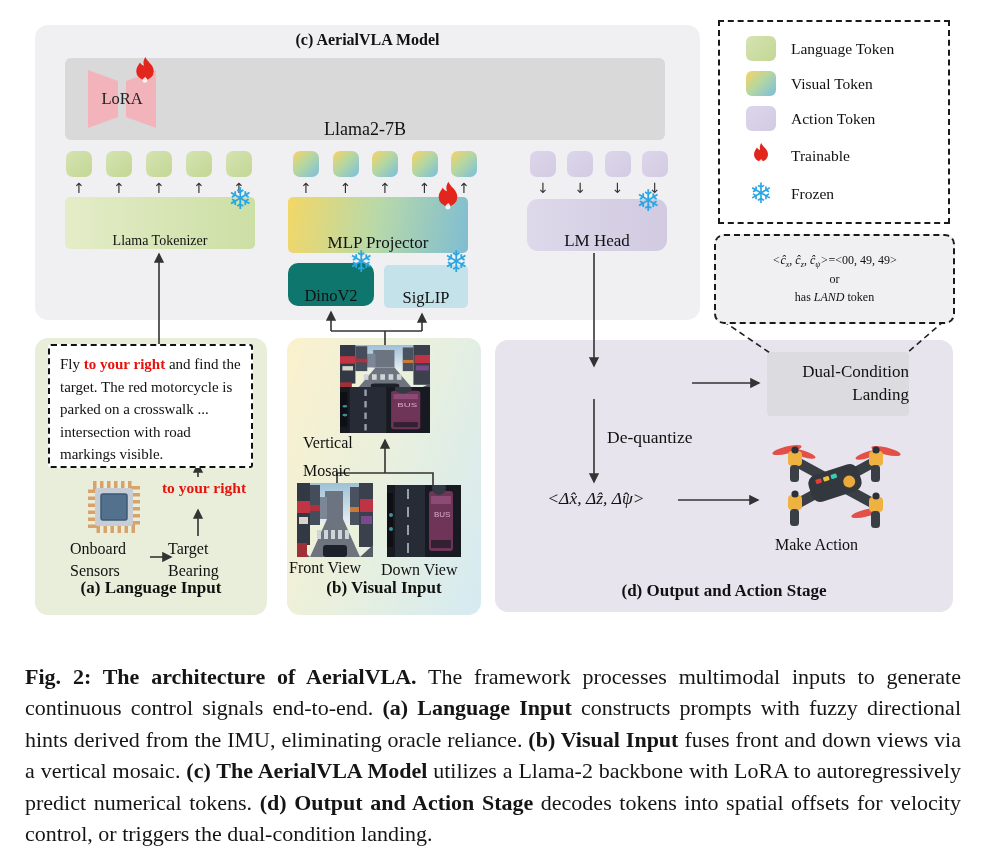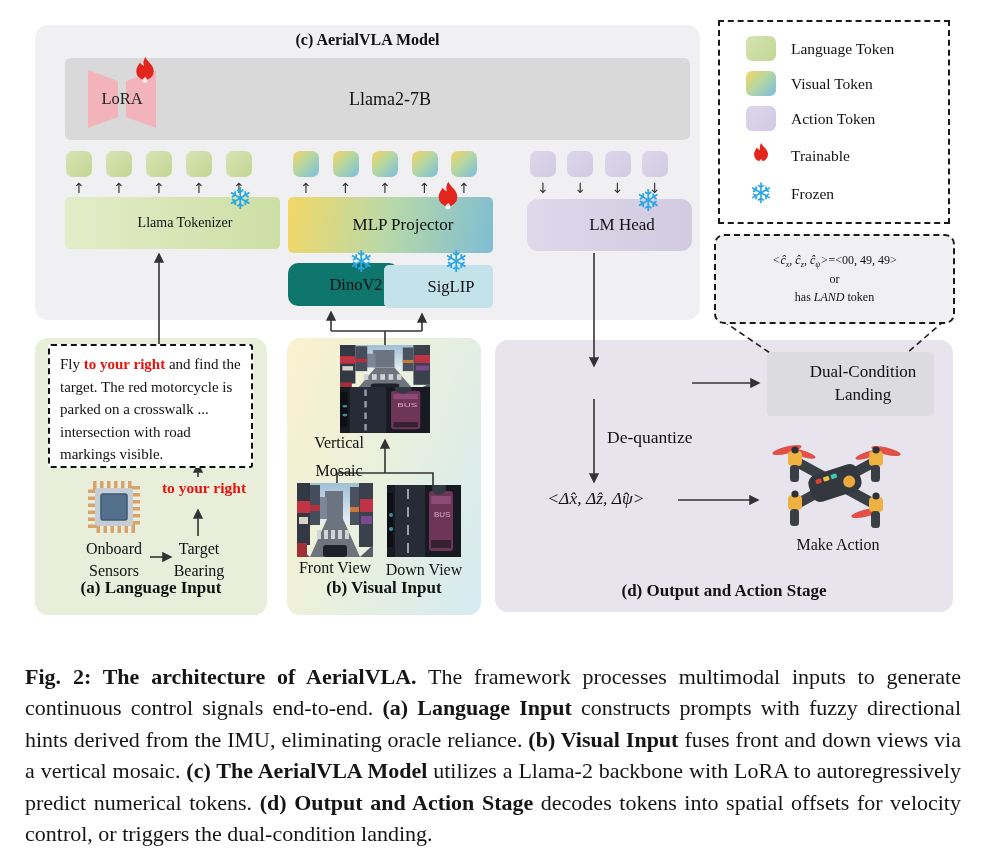--- a/index.html
+++ b/index.html
@@ -9,21 +9,21 @@
   .panel{position:absolute;border-radius:13px;}
   .panel-c{left:35px;top:25px;width:665px;height:295px;background:#f0eff2;z-index:1;}
   .panel-a{left:35px;top:338px;width:232px;height:277px;background:#e8eeda;z-index:1;}
   .panel-b{left:287px;top:338px;width:194px;height:277px;background:linear-gradient(110deg,#fbf1cd,#e9f0dd 48%,#d5eaf2);z-index:1;}
   .panel-d{left:495px;top:340px;width:458px;height:272px;background:#e7e4ee;z-index:1;}
   .panel-title{position:absolute;font-weight:bold;text-align:center;z-index:6;}
   .pc-title{left:35px;top:31px;width:665px;font-size:16px;}
   .pa-title{left:35px;top:578px;width:232px;font-size:17px;}
   .pb-title{left:287px;top:578px;width:194px;font-size:17px;}
   .pd-title{left:495px;top:581px;width:458px;font-size:17px;}
-  .box{position:absolute;display:flex;align-items:center;justify-content:center;z-index:4;padding-left:25px;}
+  .box{position:absolute;display:flex;align-items:flex-end;justify-content:center;z-index:4;}
   .llama-box{left:65px;top:58px;width:600px;height:82px;background:#d9d9d9;border-radius:6px;font-size:18px;}
   .tokenizer-box{left:65px;top:197px;width:190px;height:52px;border-radius:5px;font-size:14px;
     background:linear-gradient(90deg,#e4ecc8,#ccdfa4);}
   .mlp-box{left:288px;top:197px;width:180px;height:56px;border-radius:5px;font-size:17px;
     background:linear-gradient(100deg,#f3d766,#b9d9a8 48%,#7fbdd2);}
   .dino-box{left:288px;top:263px;width:86px;height:43px;border-radius:10px;font-size:16.5px;background:#0f766e;}
   .siglip-box{left:384px;top:265px;width:84px;height:43px;border-radius:5px;font-size:16.5px;background:#c3e2ea;}
   .lmhead-box{left:527px;top:199px;width:140px;height:52px;border-radius:11px;font-size:17px;
     background:linear-gradient(90deg,#ddd8ea,#d1cae1);}
   .dual-box{left:767px;top:352px;width:142px;height:64px;background:#dcdbe0;border-radius:4px;
@@ -61,21 +61,21 @@
   
   .callout{left:714px;top:234px;width:237px;height:86px;border:2px dashed #1a1a1a;border-radius:10px;background:#f0eff2;
     display:flex;flex-direction:column;align-items:center;justify-content:center;line-height:1.45;font-size:12px;z-index:4;}
   .math{font-style:italic;}
   .math sub{font-size:0.68em;}
   
   .prompt-box{left:48px;top:344px;width:205px;height:124px;background:#fff;border:2px dashed #111;border-radius:3px;
     padding:7px 10px;box-sizing:border-box;font-size:15px;line-height:1.5;z-index:4;}
   .red-bold{color:#e8120d;font-weight:bold;}
   .chip{left:85px;top:478px;z-index:4;}
-  .small-lab{position:absolute;text-align:center;font-size:16px;line-height:1.4;z-index:4;}
+  .small-lab{position:absolute;font-size:16px;line-height:1.4;z-index:4;}
   .onboard-lab{left:70px;top:538px;width:88px;}
   .target-lab{left:168px;top:538px;width:62px;}
   .bearing-val{left:146px;top:479px;width:116px;text-align:center;font-size:15.5px;z-index:4;}
   
   .img{position:absolute;z-index:4;display:block;}
   .mosaic-img{left:340px;top:345px;}
   .front-img{left:297px;top:483px;}
   .down-img{left:387px;top:485px;}
   .vm-lab{left:303px;top:429px;width:72px;line-height:1.75;}
   .front-lab{left:289px;top:557px;width:92px;}

